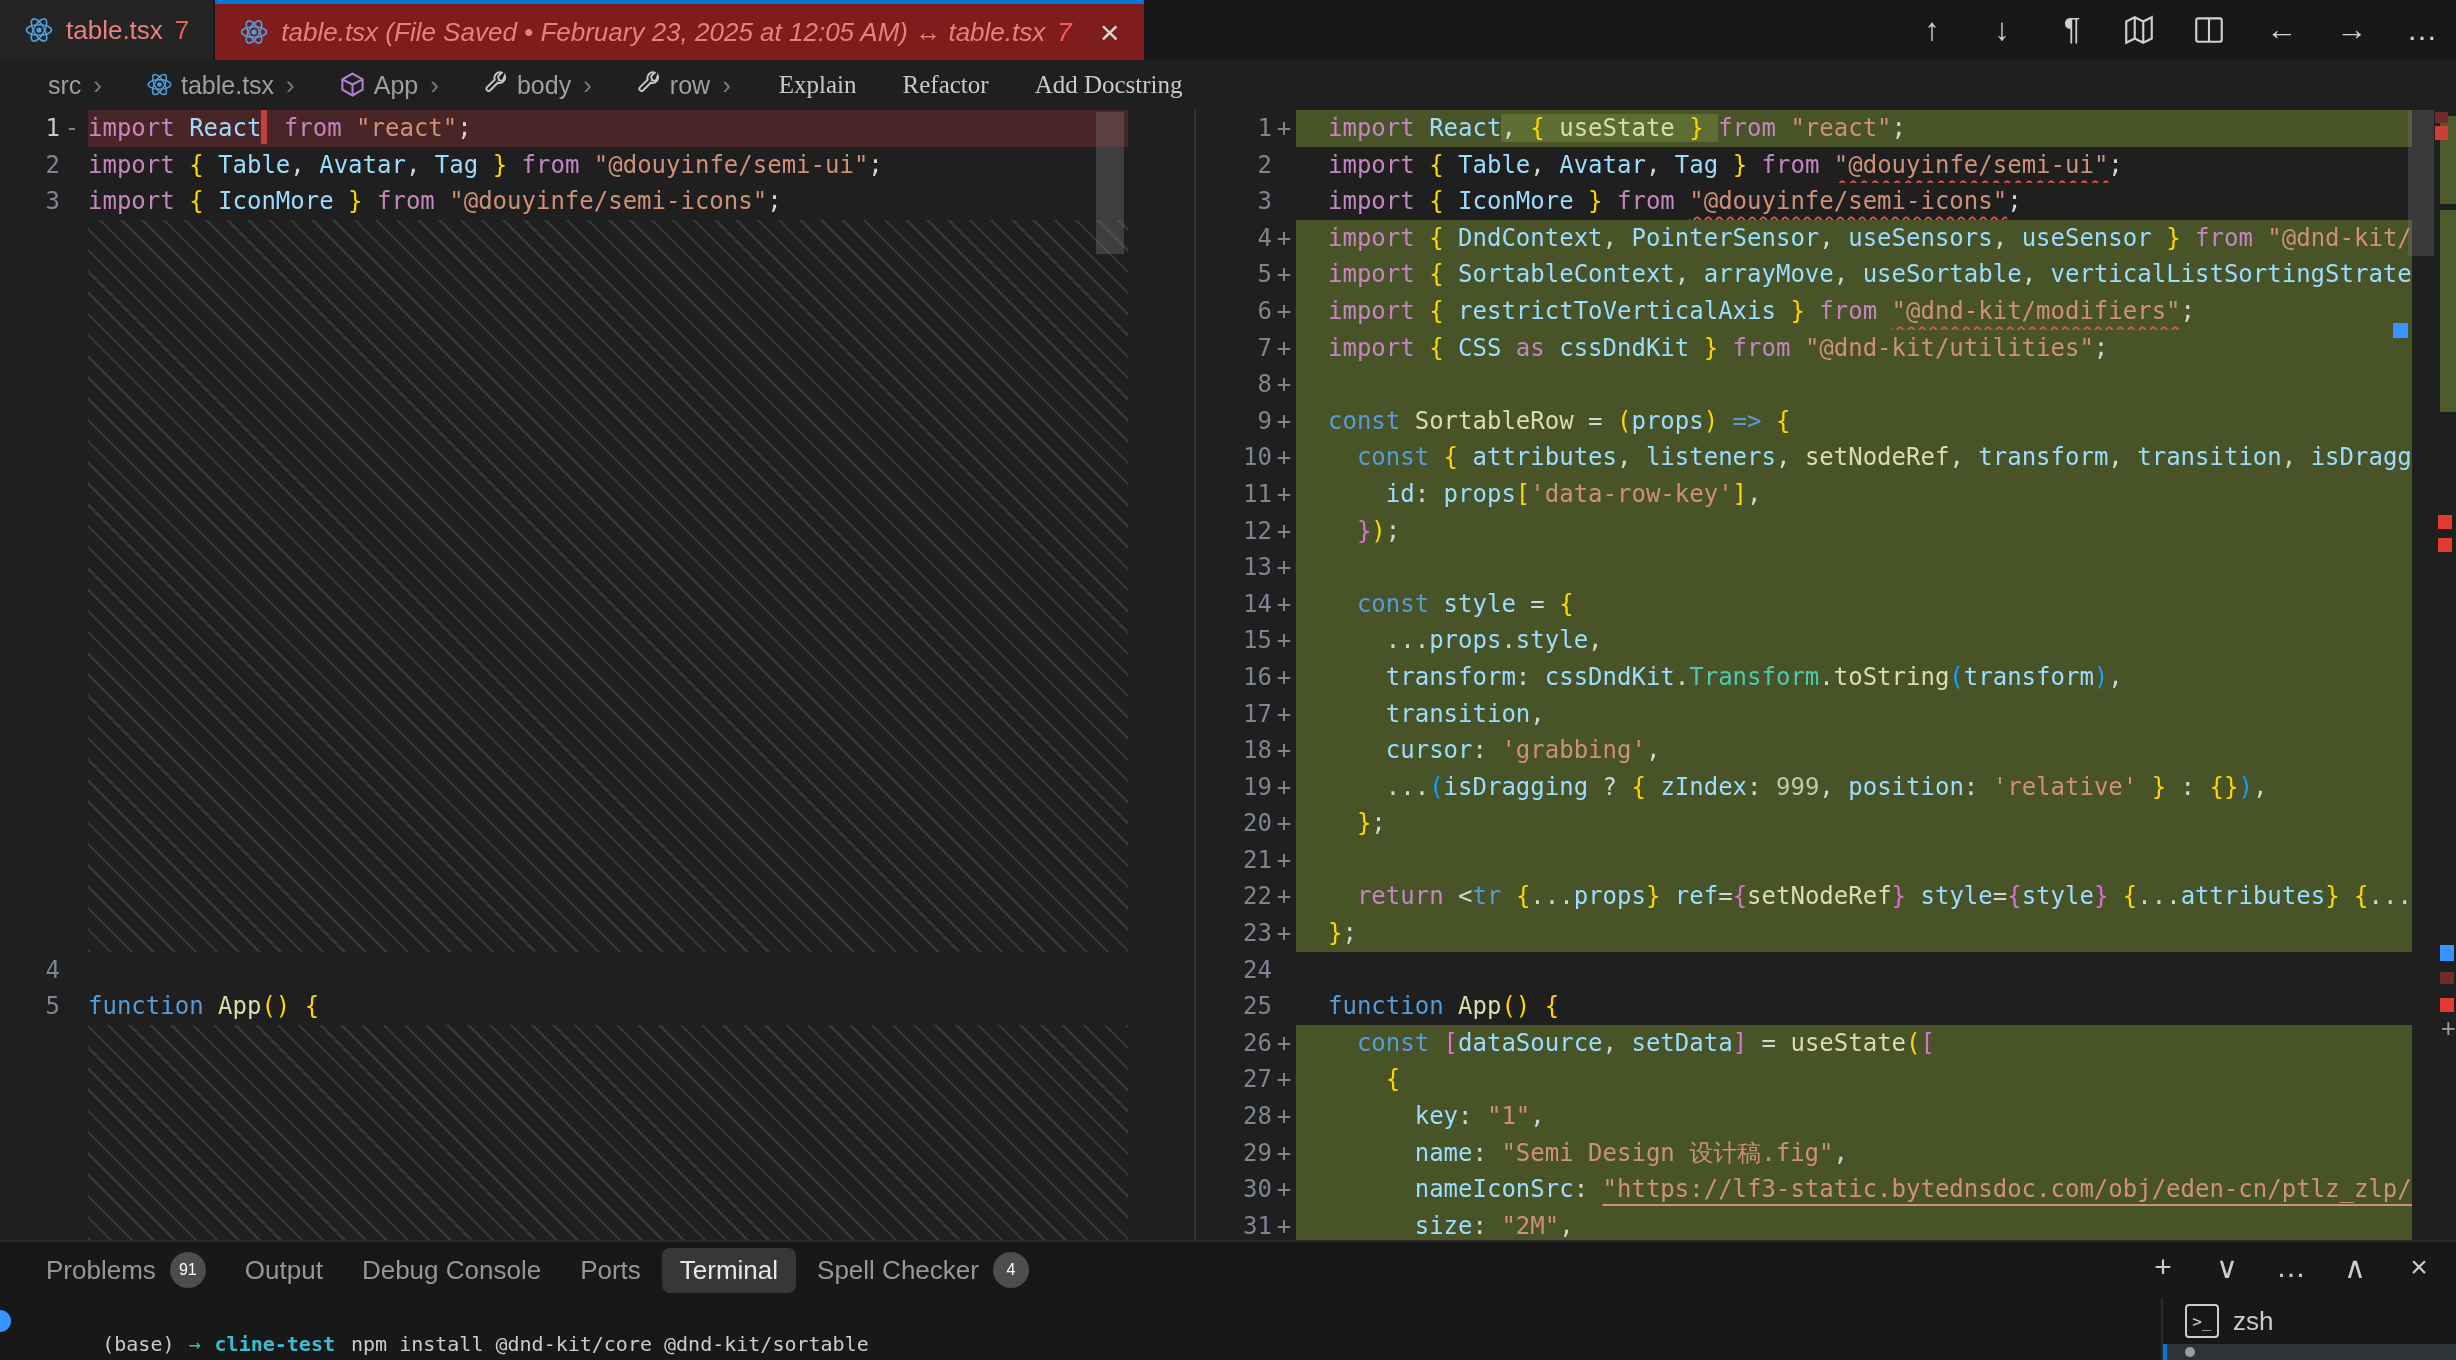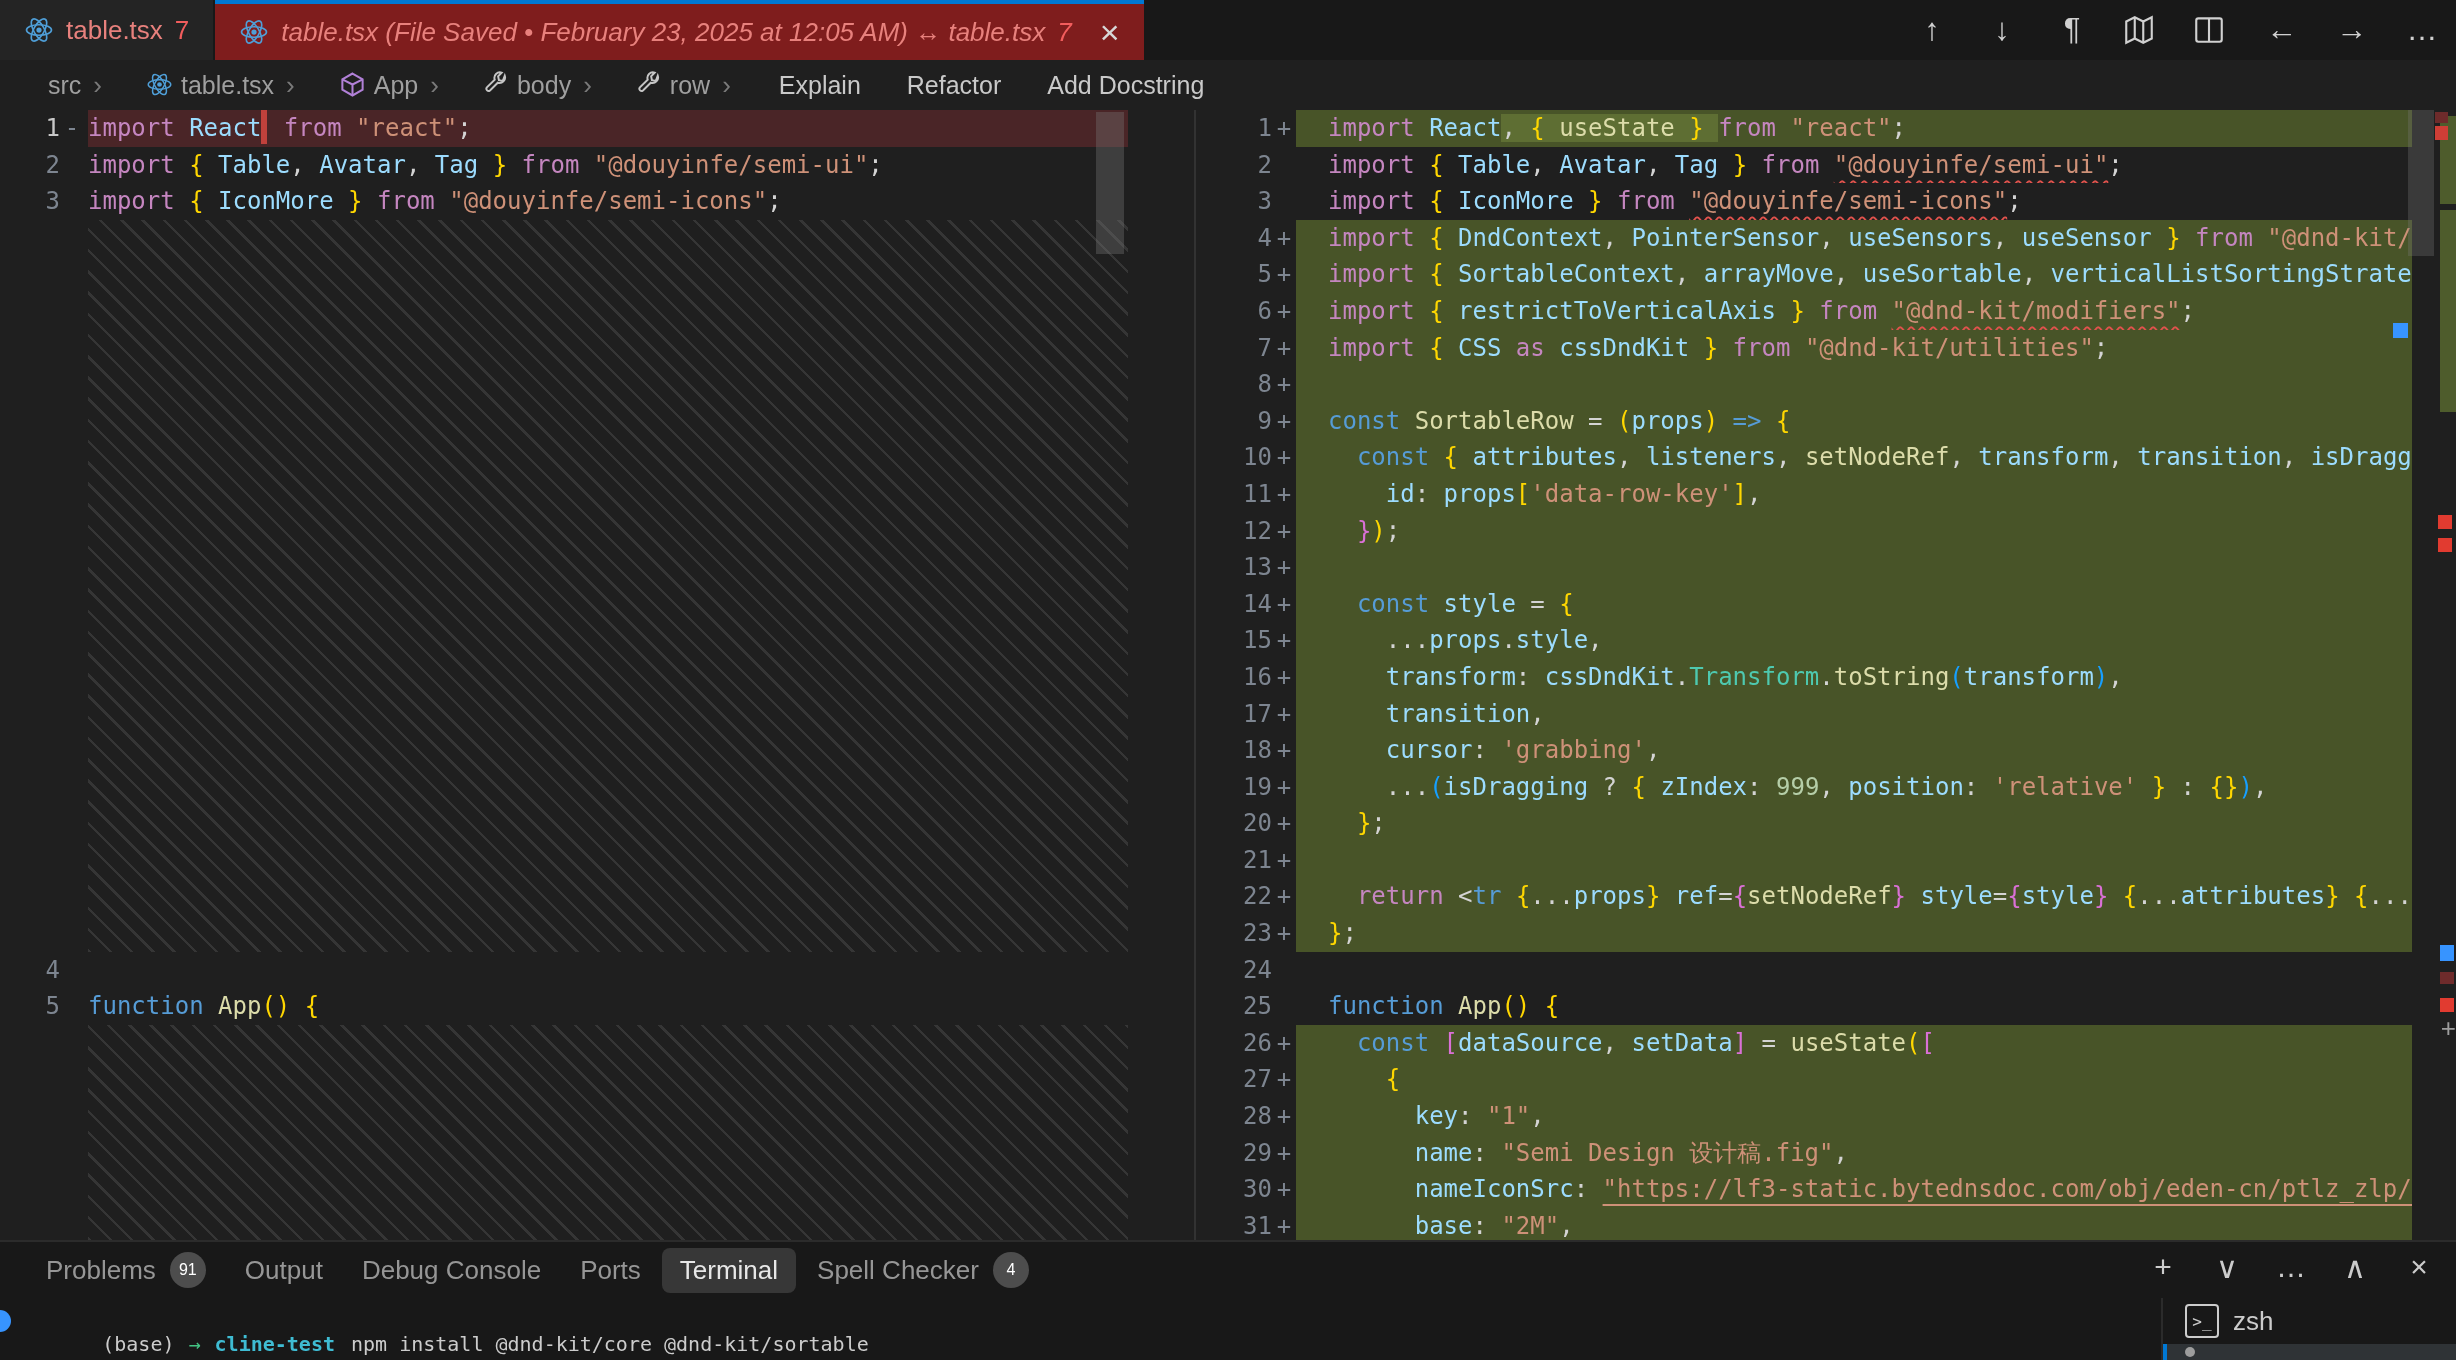--- a/index.html
+++ b/index.html
@@ -15,21 +15,21 @@
   .tab .closex { font-style:normal; color:#d7d7d7; font-size:34px; margin-left:16px; line-height:1; }
   .ed-actions { position:absolute; right:14px; top:0; height:60px; display:flex; align-items:center;
                 gap:30px; color:#d0d0d0; font-size:31px; }
   .ed-actions .icn { width:40px; text-align:center; cursor:pointer; }
 
   
   .crumbs { height:50px; background:#1f1f1f; display:flex; align-items:center; padding-left:16px;
             font-size:25px; color:#9f9f9f; gap:10px; }
   .crumbs .sep { color:#7a7a7a; font-size:26px; padding:0 2px; }
   .crumbs .item { display:flex; align-items:flex-start; gap:8px; cursor:pointer;margin-left:32px; }
-  .crumbs .acts { display:flex; gap:46px; margin-left:36px; color:#c9c9c9; }
+  .crumbs .acts { display:flex; gap:46px; margin-left:36px; color:#c9c9c9;font-family:Liberation Serif, serif; }
   .crumbs .acts span { cursor:pointer; }
 
   
   .diff { position:relative; height:1130px; display:flex;
           font-family:"DejaVu Sans Mono", monospace; font-size:24px; line-height:36.6px; }
   .pane { position:relative; overflow:hidden; }
   .pane-left  { width:1196px; border-right:2px solid #323232; }
   .pane-right { flex:1; }
   .row { display:flex; height:36.6px; white-space:pre; }
   .pane-left .row { width:1128px; }
@@ -255,21 +255,21 @@
       <div class="row add"><span class="gut"><span class="num">21</span><span class="mark">+</span></span><span class="code"></span></div>
       <div class="row add"><span class="gut"><span class="num">22</span><span class="mark">+</span></span><span class="code"><span class="tk pun">  </span><span class="tk kw">return </span><span class="tk pun">&lt;</span><span class="tk st">tr</span><span class="tk pun"> </span><span class="tk y">{</span><span class="tk pun">...</span><span class="tk id">props</span><span class="tk y">}</span><span class="tk pun"> </span><span class="tk id">ref</span><span class="tk pun">=</span><span class="tk pk">{</span><span class="tk fn">setNodeRef</span><span class="tk pk">}</span><span class="tk pun"> </span><span class="tk id">style</span><span class="tk pun">=</span><span class="tk pk">{</span><span class="tk id">style</span><span class="tk pk">}</span><span class="tk pun"> </span><span class="tk y">{</span><span class="tk pun">...</span><span class="tk id">attributes</span><span class="tk y">}</span><span class="tk pun"> </span><span class="tk y">{</span><span class="tk pun">...</span><span class="tk id">listeners</span></span></div>
       <div class="row add"><span class="gut"><span class="num">23</span><span class="mark">+</span></span><span class="code"><span class="tk y">}</span><span class="tk pun">;</span></span></div>
       <div class="row"><span class="gut"><span class="num">24</span><span class="mark"></span></span><span class="code"></span></div>
       <div class="row"><span class="gut"><span class="num">25</span><span class="mark"></span></span><span class="code"><span class="tk st">function </span><span class="tk fn">App</span><span class="tk y">()</span><span class="tk pun"> </span><span class="tk y">{</span></span></div>
       <div class="row add"><span class="gut"><span class="num">26</span><span class="mark">+</span></span><span class="code"><span class="tk pun">  </span><span class="tk st">const </span><span class="tk pk">[</span><span class="tk id">dataSource</span><span class="tk pun">, </span><span class="tk id">setData</span><span class="tk pk">]</span><span class="tk pun"> = </span><span class="tk fn">useState</span><span class="tk y">(</span><span class="tk pk">[</span></span></div>
       <div class="row add"><span class="gut"><span class="num">27</span><span class="mark">+</span></span><span class="code"><span class="tk pun">    </span><span class="tk y">{</span></span></div>
       <div class="row add"><span class="gut"><span class="num">28</span><span class="mark">+</span></span><span class="code"><span class="tk pun">      </span><span class="tk id">key</span><span class="tk pun">: </span><span class="tk str">"1"</span><span class="tk pun">,</span></span></div>
       <div class="row add"><span class="gut"><span class="num">29</span><span class="mark">+</span></span><span class="code"><span class="tk pun">      </span><span class="tk id">name</span><span class="tk pun">: </span><span class="tk str">"Semi Design 设计稿.fig"</span><span class="tk pun">,</span></span></div>
       <div class="row add"><span class="gut"><span class="num">30</span><span class="mark">+</span></span><span class="code"><span class="tk pun">      </span><span class="tk id">nameIconSrc</span><span class="tk pun">: </span><span class="tk str u">"https://lf3-static.bytednsdoc.com/obj/eden-cn/ptlz_zlp/lj</span></span></div>
-      <div class="row add"><span class="gut"><span class="num">31</span><span class="mark">+</span></span><span class="code"><span class="tk pun">      </span><span class="tk id">base</span><span class="tk pun">: </span><span class="tk str">"2M"</span><span class="tk pun">,</span></span></div>
+      <div class="row add"><span class="gut"><span class="num">31</span><span class="mark">+</span></span><span class="code"><span class="tk pun">      </span><span class="tk id">size</span><span class="tk pun">: </span><span class="tk str">"2M"</span><span class="tk pun">,</span></span></div>
     </div>
 </div>
 
 <div class="panel">
   <div class="ptabs" id="ptabs">
       <div class="ptab">
         <span>Problems</span>
         <span class="pbadge">91</span>
       </div>
       <div class="ptab">

